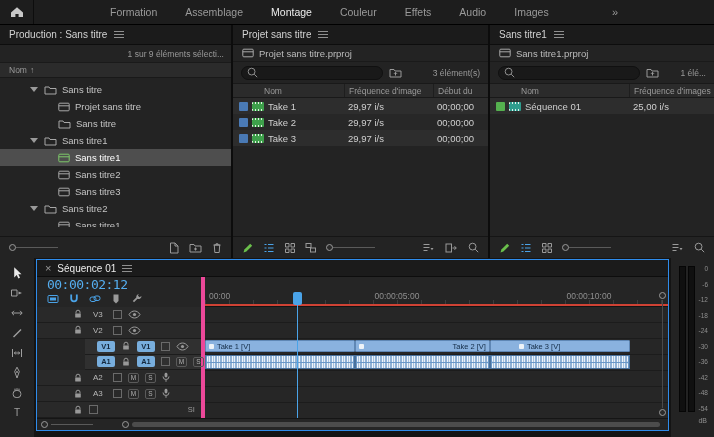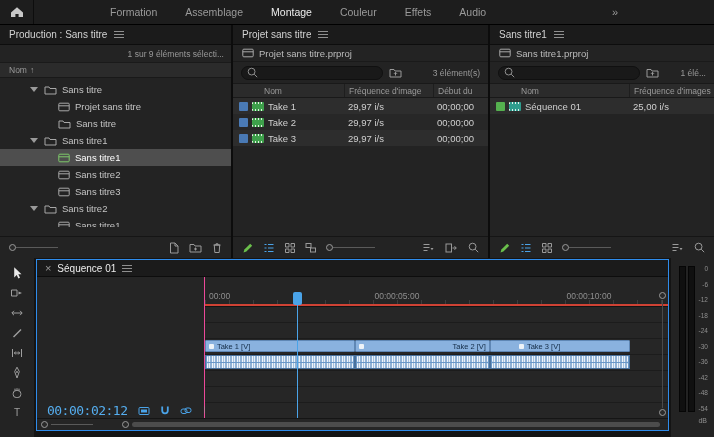--- a/index.html
+++ b/index.html
@@ -68,21 +68,21 @@
   .bottom { position:relative; display:flex; height:179px; background:#141414; }
   .tools { width:34px; background:#232323; margin-right:2px; display:flex; flex-direction:column; align-items:center; padding-top:7px; gap:5px; }
   .tool { width:16px; height:15px; display:flex; align-items:center; justify-content:center; color:#9f9f9f; font-size:10px; }
   .tool.active { color:#fff; }
 
   .timeline { width:634px; height:172px; margin-top:1px; border:1px solid #2f8ceb; background:#252525; display:flex; flex-direction:column; position:relative; }
   .tl-head { height:17px; background:#1b1b1b; border-bottom:1px solid #0d0d0d; display:flex; align-items:center; gap:6px; padding:0 8px; flex:0 0 auto;}
   .tl-close { color:#9a9a9a; font-size:11px; line-height:1; }
   .tl-tab { font-size:10px; color:#ececec; }
   .tl-body { flex:1; display:flex; position:relative; overflow:hidden; }
-  .tl-left { width:168px; border-right:1px solid #ec4899; display:flex; flex-direction:row; flex:0 0 auto;align-items:flex-end;}
+  .tl-left { width:168px; border-right:4px solid #ec4899; display:flex; flex-direction:column; flex:0 0 auto;}
   .tc { height:15px; line-height:16px; padding-left:10px; color:#55aef0; font-size:13px; font-family:"DejaVu Sans Mono",monospace; letter-spacing:-0.5px; }
   .tl-icons { height:15px; display:flex; align-items:center; gap:9px; padding-left:10px; }
   .thr { height:16px; border-bottom:1px solid #1c1c1c; display:flex; align-items:center; gap:6px; padding-left:12px; font-size:8px; color:#b8b8b8; background:#292929; }
   .thr.target { background:#303030;margin-left:48px; }
   .srcspace { width:18px; flex:0 0 auto; }
   .badge { width:18px; height:11px; background:#78aedd; color:#14283c; border-radius:2px; font-size:7.5px; font-weight:bold; display:flex; align-items:center; justify-content:center; flex:0 0 auto;}
   .tname { width:18px; text-align:center; font-size:8px; color:#b8b8b8; flex:0 0 auto;}
   .syncbox { width:9px; height:9px; border:1px solid #6a6a6a; flex:0 0 auto;}
   .msbtn { width:11px; height:10px; border:1px solid #5a5a5a; border-radius:2px; font-size:6.5px; color:#b0b0b0; display:flex; align-items:center; justify-content:center; flex:0 0 auto;}
   .si { margin-left:auto; padding-right:6px; font-size:7.5px; color:#9a9a9a; }
@@ -135,20 +135,21 @@
           </svg>
         </span>
     </div>
     <nav class="ws-tabs">
       <span class="ws-tab">Formation</span>
       <span class="ws-tab">Assemblage</span>
       <span class="ws-tab active">Montage</span>
       <span class="ws-tab">Couleur</span>
       <span class="ws-tab">Effets</span>
       <span class="ws-tab">Audio</span>
+      <span class="ws-tab">Images</span>
     </nav>
     <span class="overflow">»</span>
   </header>
 
   <div class="panels">
 
     <section class="panel production">
       <div class="phead">
         <span class="ptab">Production : Sans titre</span>
         <span class="burger"></span>

